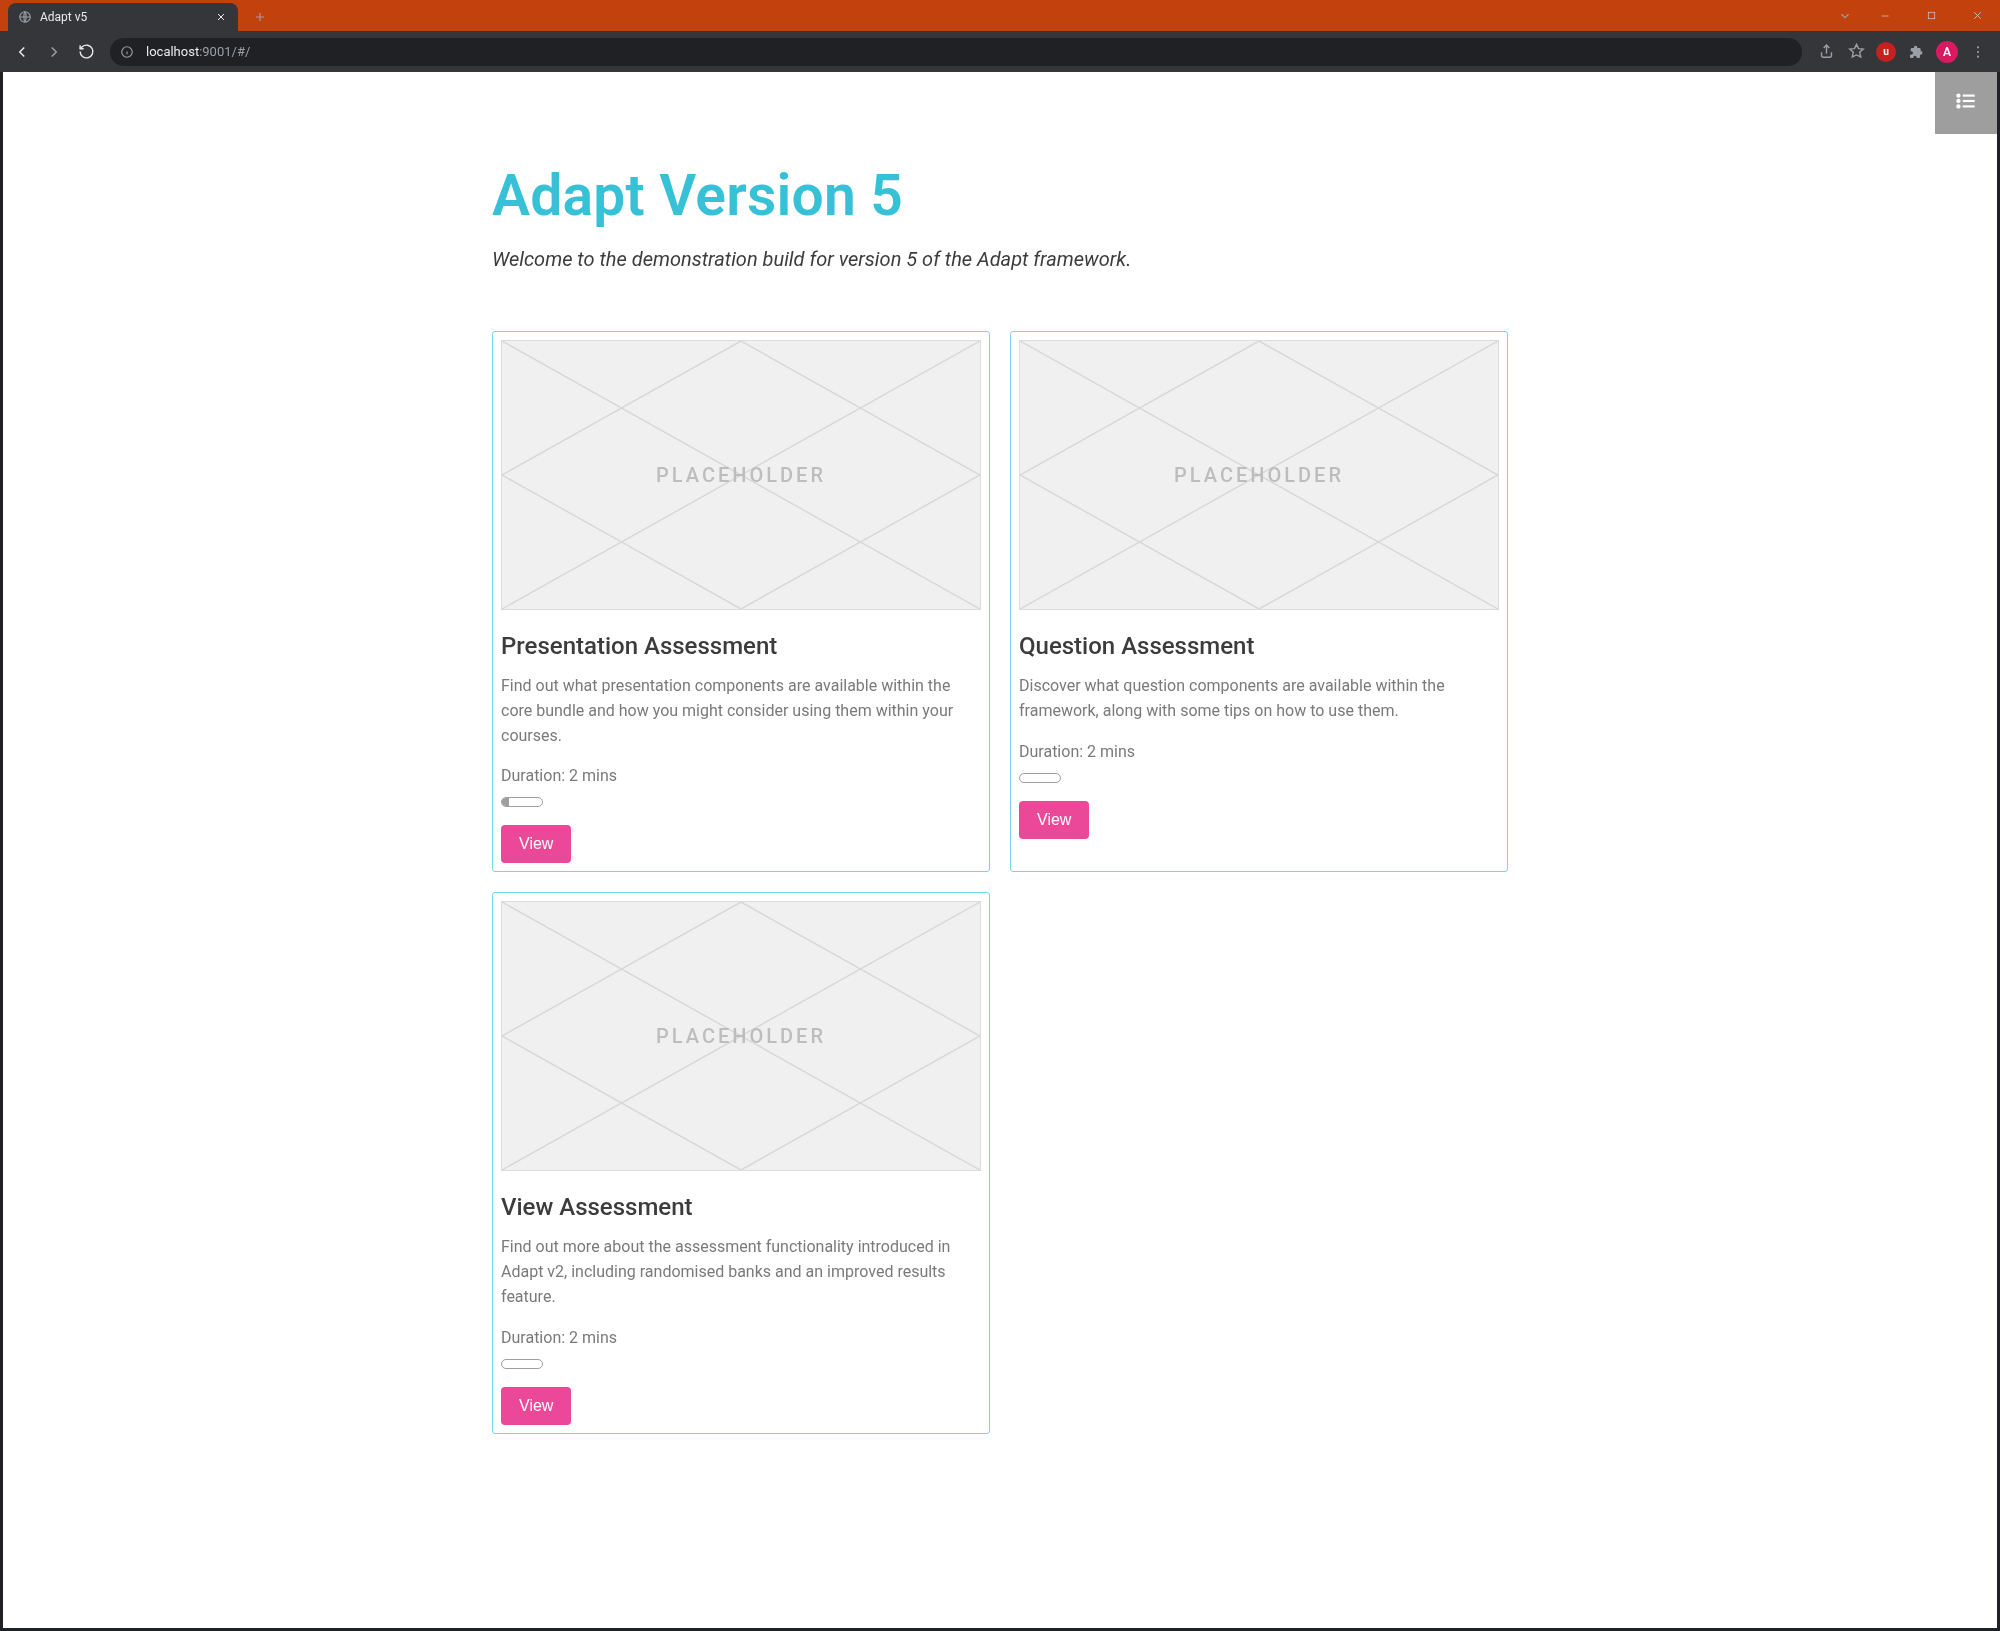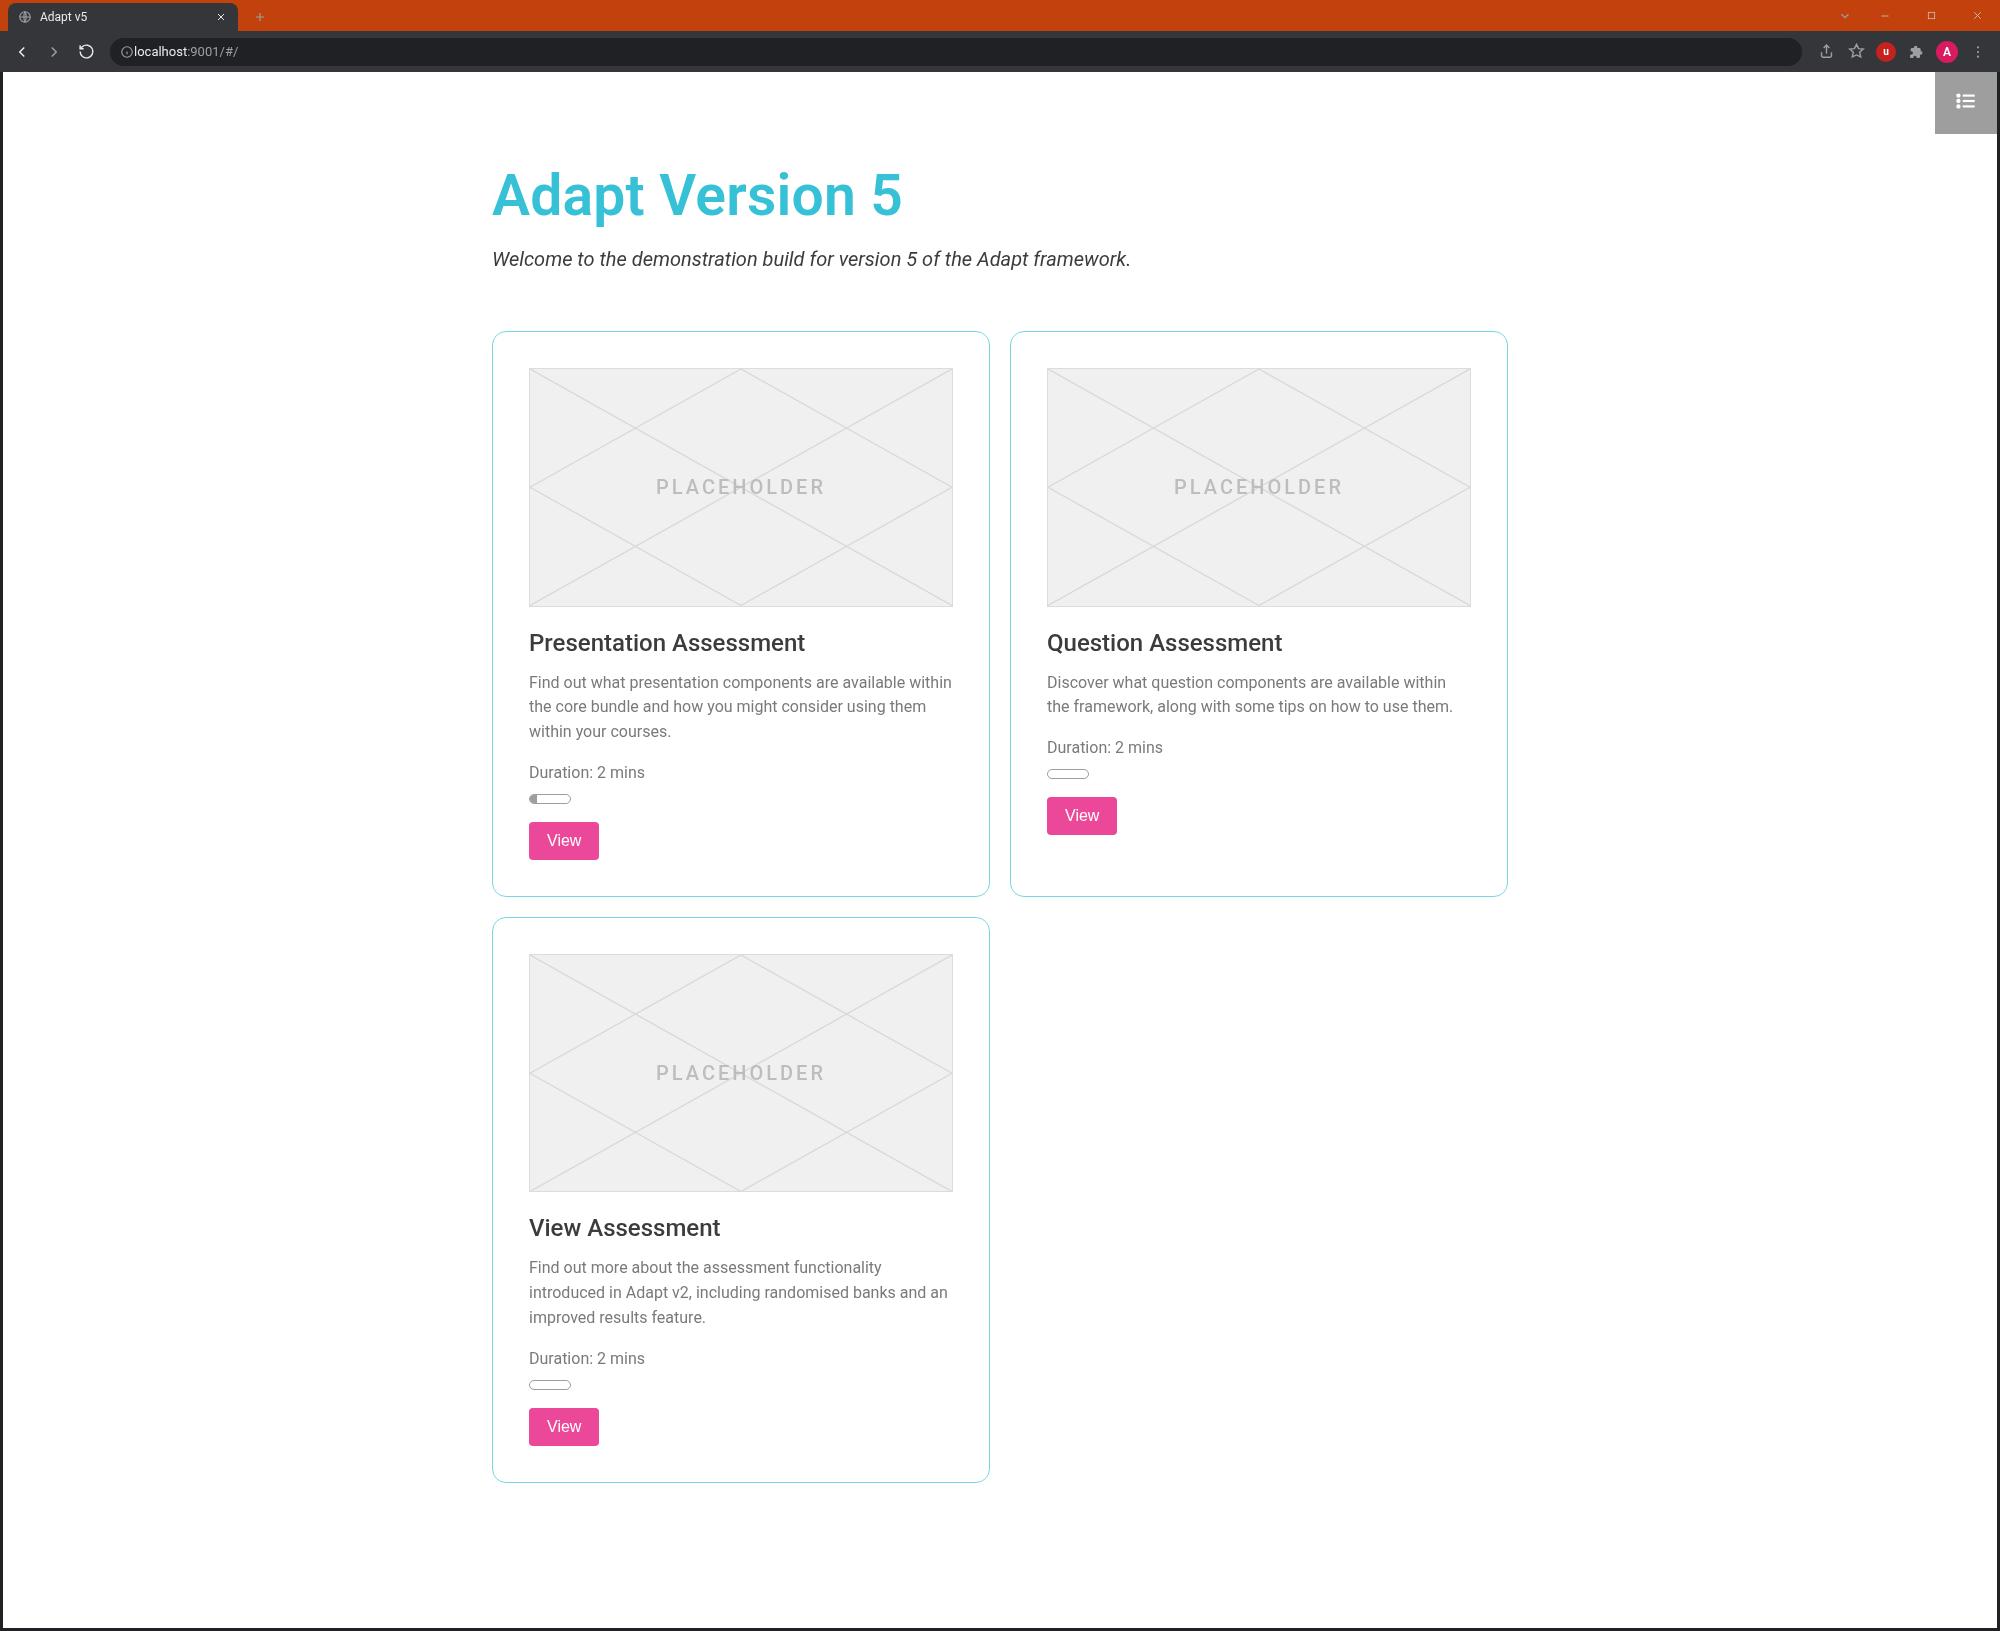--- a/index.html
+++ b/index.html
@@ -90,21 +90,21 @@
   .omnibox {
     flex: 1;
     height: 28px;
     background: #202124;
     border-radius: 14px;
     display: flex;
     align-items: center;
     padding: 0 10px;
     color: #e8eaed;
     font-size: 13px;
-    gap: 0;
+    gap: 12px;
     margin: 0 6px;
   }
   .omnibox .info-icon { color: #9aa0a6; display:inline-flex; }
   .omnibox .url-prefix { color: #e8eaed; }
   .omnibox .url-rest { color: #9aa0a6; }
   .toolbar-right {
     display: flex; align-items: center; gap: 2px;
   }
   .ext-badge {
     width: 20px; height: 20px; border-radius: 50%;
@@ -158,22 +158,22 @@
     font-style: italic;
   }
 
   .card-grid {
     display: grid;
     grid-template-columns: repeat(2, 1fr);
     gap: 20px;
   }
   .card {
     border: 1px solid #78d6e2;
-    border-radius: 14px;
-    padding: 36px;
+    border-radius: 3px;
+    padding: 8px;
     display: flex;
     flex-direction: column;
   }
   .placeholder-img {
     width: 100%;
     aspect-ratio: 16/9;
     background: #f0f0f0;
     border: 1px solid #dcdcdc;
     position: relative;
     overflow: hidden;

